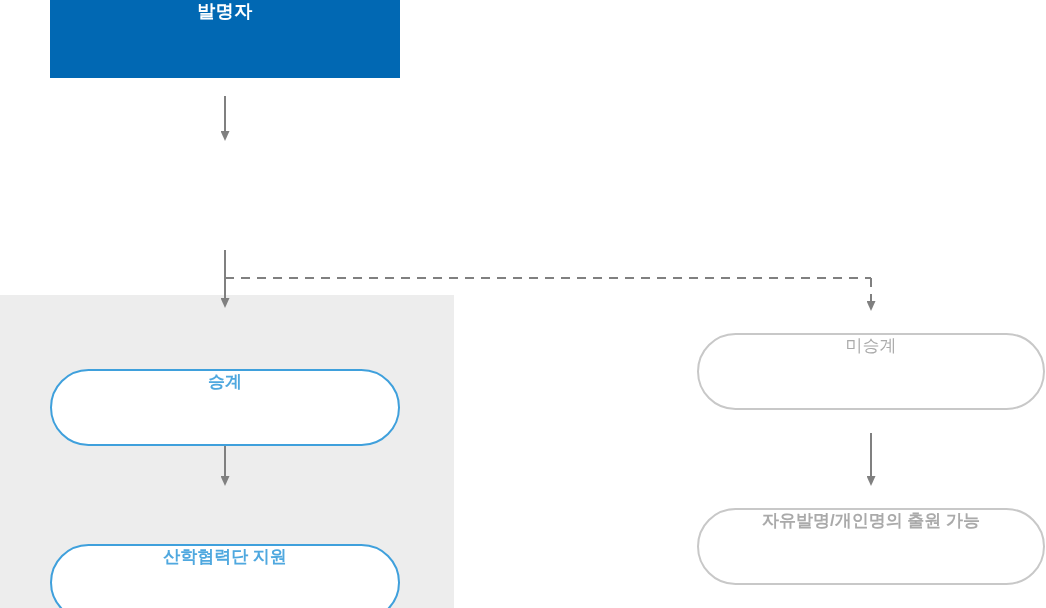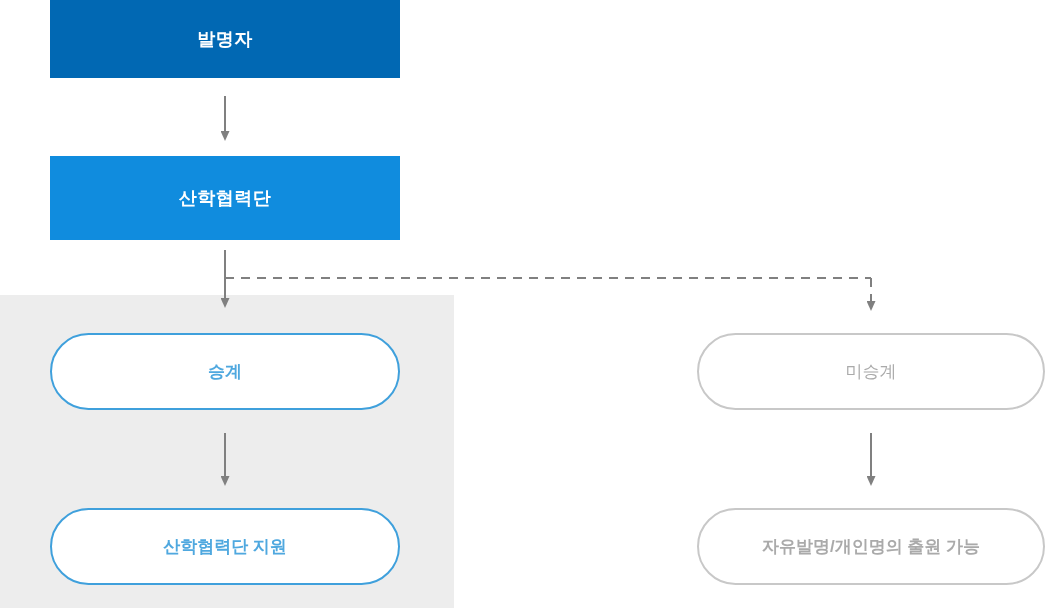--- a/index.html
+++ b/index.html
@@ -40,21 +40,20 @@
     height: 608px;
     z-index: 1;
     pointer-events: none;
   }
 
   
   .node {
     position: absolute;
     z-index: 2;
     display: flex;
-    align-items: center;
     justify-content: center;
     box-sizing: border-box;
     text-align: center;
     line-height: 1.25;
   }
 
   
   .node-rect {
     color: #ffffff;
     font-size: 18px;
@@ -67,20 +66,21 @@
   
   .node-pill {
     background: #ffffff;
     border-radius: 40px;
     font-size: 17px;
   }
   .node-pill-active {
     border: 2px solid #3fa0dc;
     color: #4fa8df;
     font-weight: bold;
+    margin-top: 36px;
   }
   .node-pill-muted {
     border: 2px solid #c8c8c8;
     color: #aaaaaa;
     font-weight: normal;
   }
 
   
   #node-inventor          { left: 50px;  top: 0px;   width: 350px; height: 78px; }
   #node-industry-academic { left: 50px;  top: 156px; width: 350px; height: 84px; }
@@ -122,23 +122,20 @@
 
     <g>
       <line x1="871" y1="433" x2="871" y2="477" stroke="#808080" stroke-width="2" marker-end="url(#arrowhead)"></line>
     </g>
   </svg>
 
   <div id="node-inventor" class="node node-rect node-rect-primary">
     <span>발명자</span>
   </div>
 
-  <div id="node-industry-academic" class="node node-rect node-rect-secondary">
-    <span>산학협력단</span>
-  </div>
 
   <div id="node-succession" class="node node-pill node-pill-active">
     <span>승계</span>
   </div>
 
   <div id="node-filing-support" class="node node-pill node-pill-active">
     <span>산학협력단 지원</span>
   </div>
 
   <div id="node-no-succession" class="node node-pill node-pill-muted">

